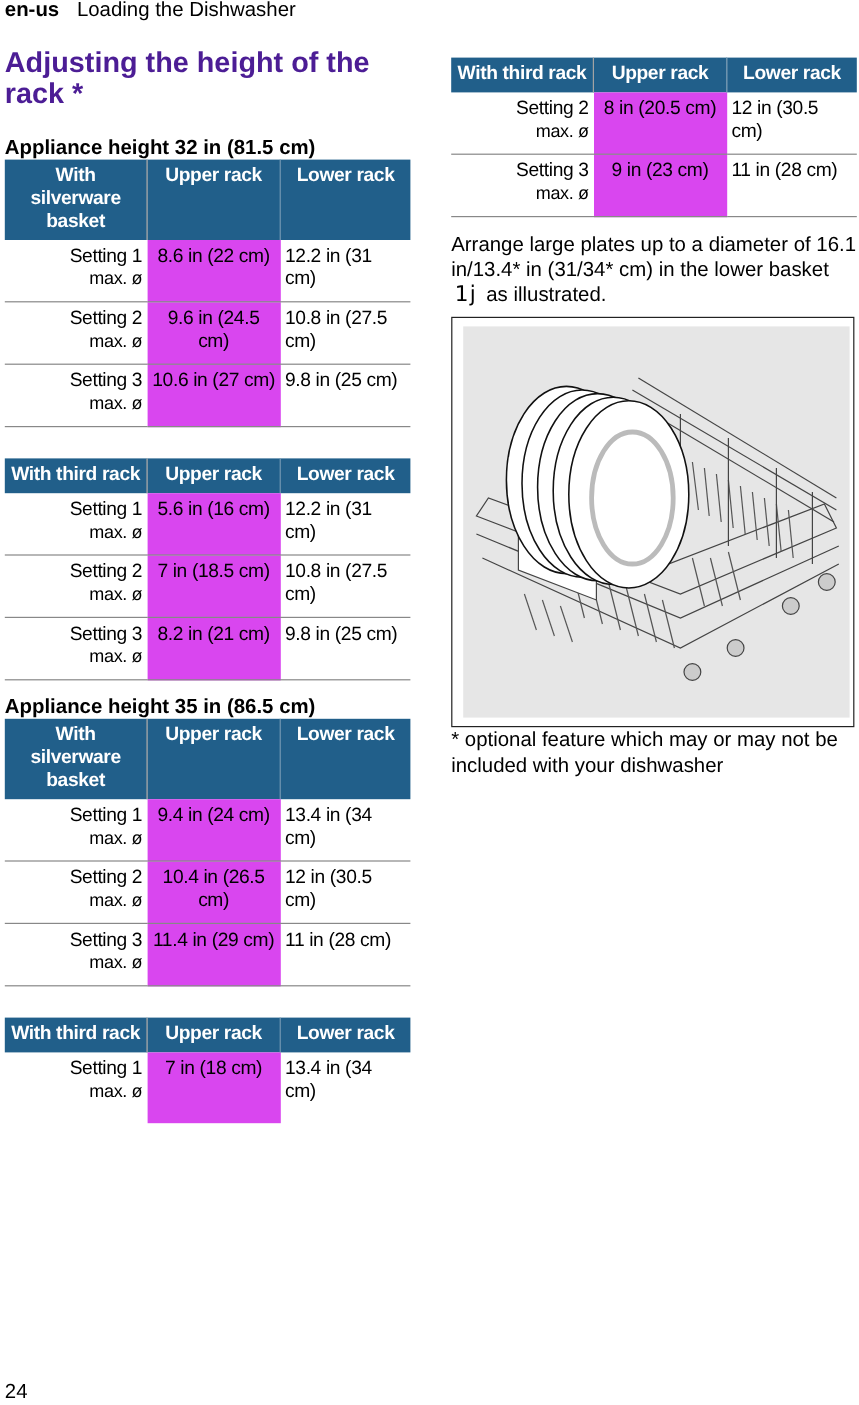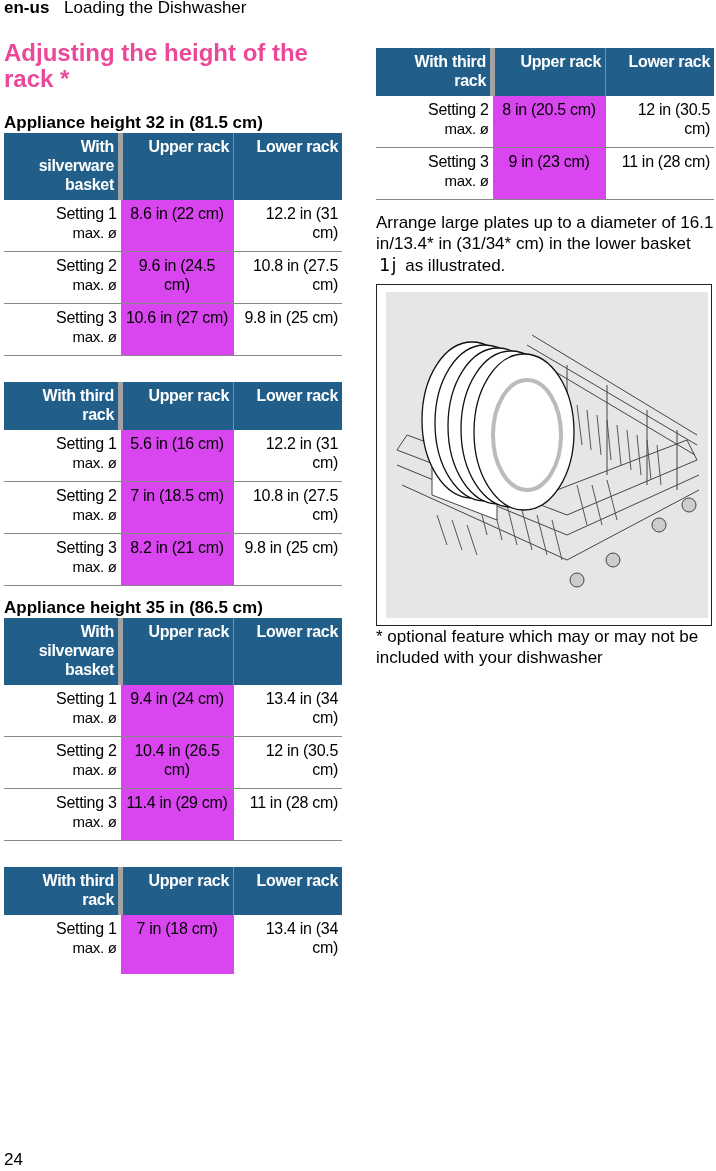--- a/index.html
+++ b/index.html
@@ -2,32 +2,32 @@
 <html><head>
 <meta charset="utf-8">
 <style>
   html, body { margin:0; padding:0; background:#ffffff; }
   body { width:716px; height:1171px; position:relative; overflow:hidden;
          font-family:"Liberation Sans", sans-serif; color:#000; }
   .header { position:absolute; left:4px; top:-2px; font-size:17px; white-space:nowrap; }
   .header .lang { font-weight:bold; margin-right:10px; }
   .col-left { position:absolute; left:4px; top:40px; width:338px; }
   .col-right { position:absolute; left:376px; top:48px; width:338px; }
-  h1 { margin:0; font-size:24px; line-height:26px; color:#ec4899; font-weight:bold; }
+  h1 { margin:0; font-size:24px; line-height:26px; color:#4c1d95; font-weight:bold; }
   p.intro { margin:2px 0 0 0; font-size:17px; line-height:21px; }
   .ref { font-family:"DejaVu Sans", sans-serif; font-size:18px; font-weight:normal; letter-spacing:1px; margin:0 3px; }
   .subhead { font-weight:bold; font-size:17px; margin:0; line-height:20px; }
   table { border-collapse:collapse; width:338px; font-family:"Liberation Sans", sans-serif; }
-  th { background:#215f8a; color:#fff; font-weight:bold; font-size:16px; text-align:right; vertical-align:top;
+  th { background:#215f8a; color:#fff; font-weight:bold; font-size:16px; text-align:center; vertical-align:top;
        padding:4px 4px 6px 4px; line-height:19px; letter-spacing:-0.3px; }
-  th.c2 { width:102px; border-left:5px solid #a3a3a3; }
+  th.c2 { width:102px; border-left:1px solid #a3a3a3; }
   th.c3 { width:100px; border-left:1px solid #6d93ae; }
   td { font-size:16px; line-height:19px; vertical-align:top; padding:4px 4px 9px 4px; border-bottom:1px solid #888; letter-spacing:-0.3px;text-align:right; }
   td.c2 { background:#d946ef; text-align:center; }
-  td.c3 { text-align:right; }
+  td.c3 { text-align:left; }
   td .maxo { font-size:15px; }
   tr.last td { border-bottom:1px solid #888; }
   table.no-bottom tr.last td { border-bottom:none; }
   .spacer { height:26px; }
   p.arrange { margin:0; font-size:17px; line-height:21px; }
   .figure { margin-top:8px; width:334px; height:340px; border:1px solid #222; position:relative; background:#fff; }
   .figure .bg { position:absolute; left:9px; top:7px; right:3px; bottom:7px; background:#e6e6e6; }
   p.note { margin:0 0 0 0; font-size:17px; line-height:21px; }
   .page-num { position:absolute; left:4px; top:1150px; font-size:17px; }
 </style>

